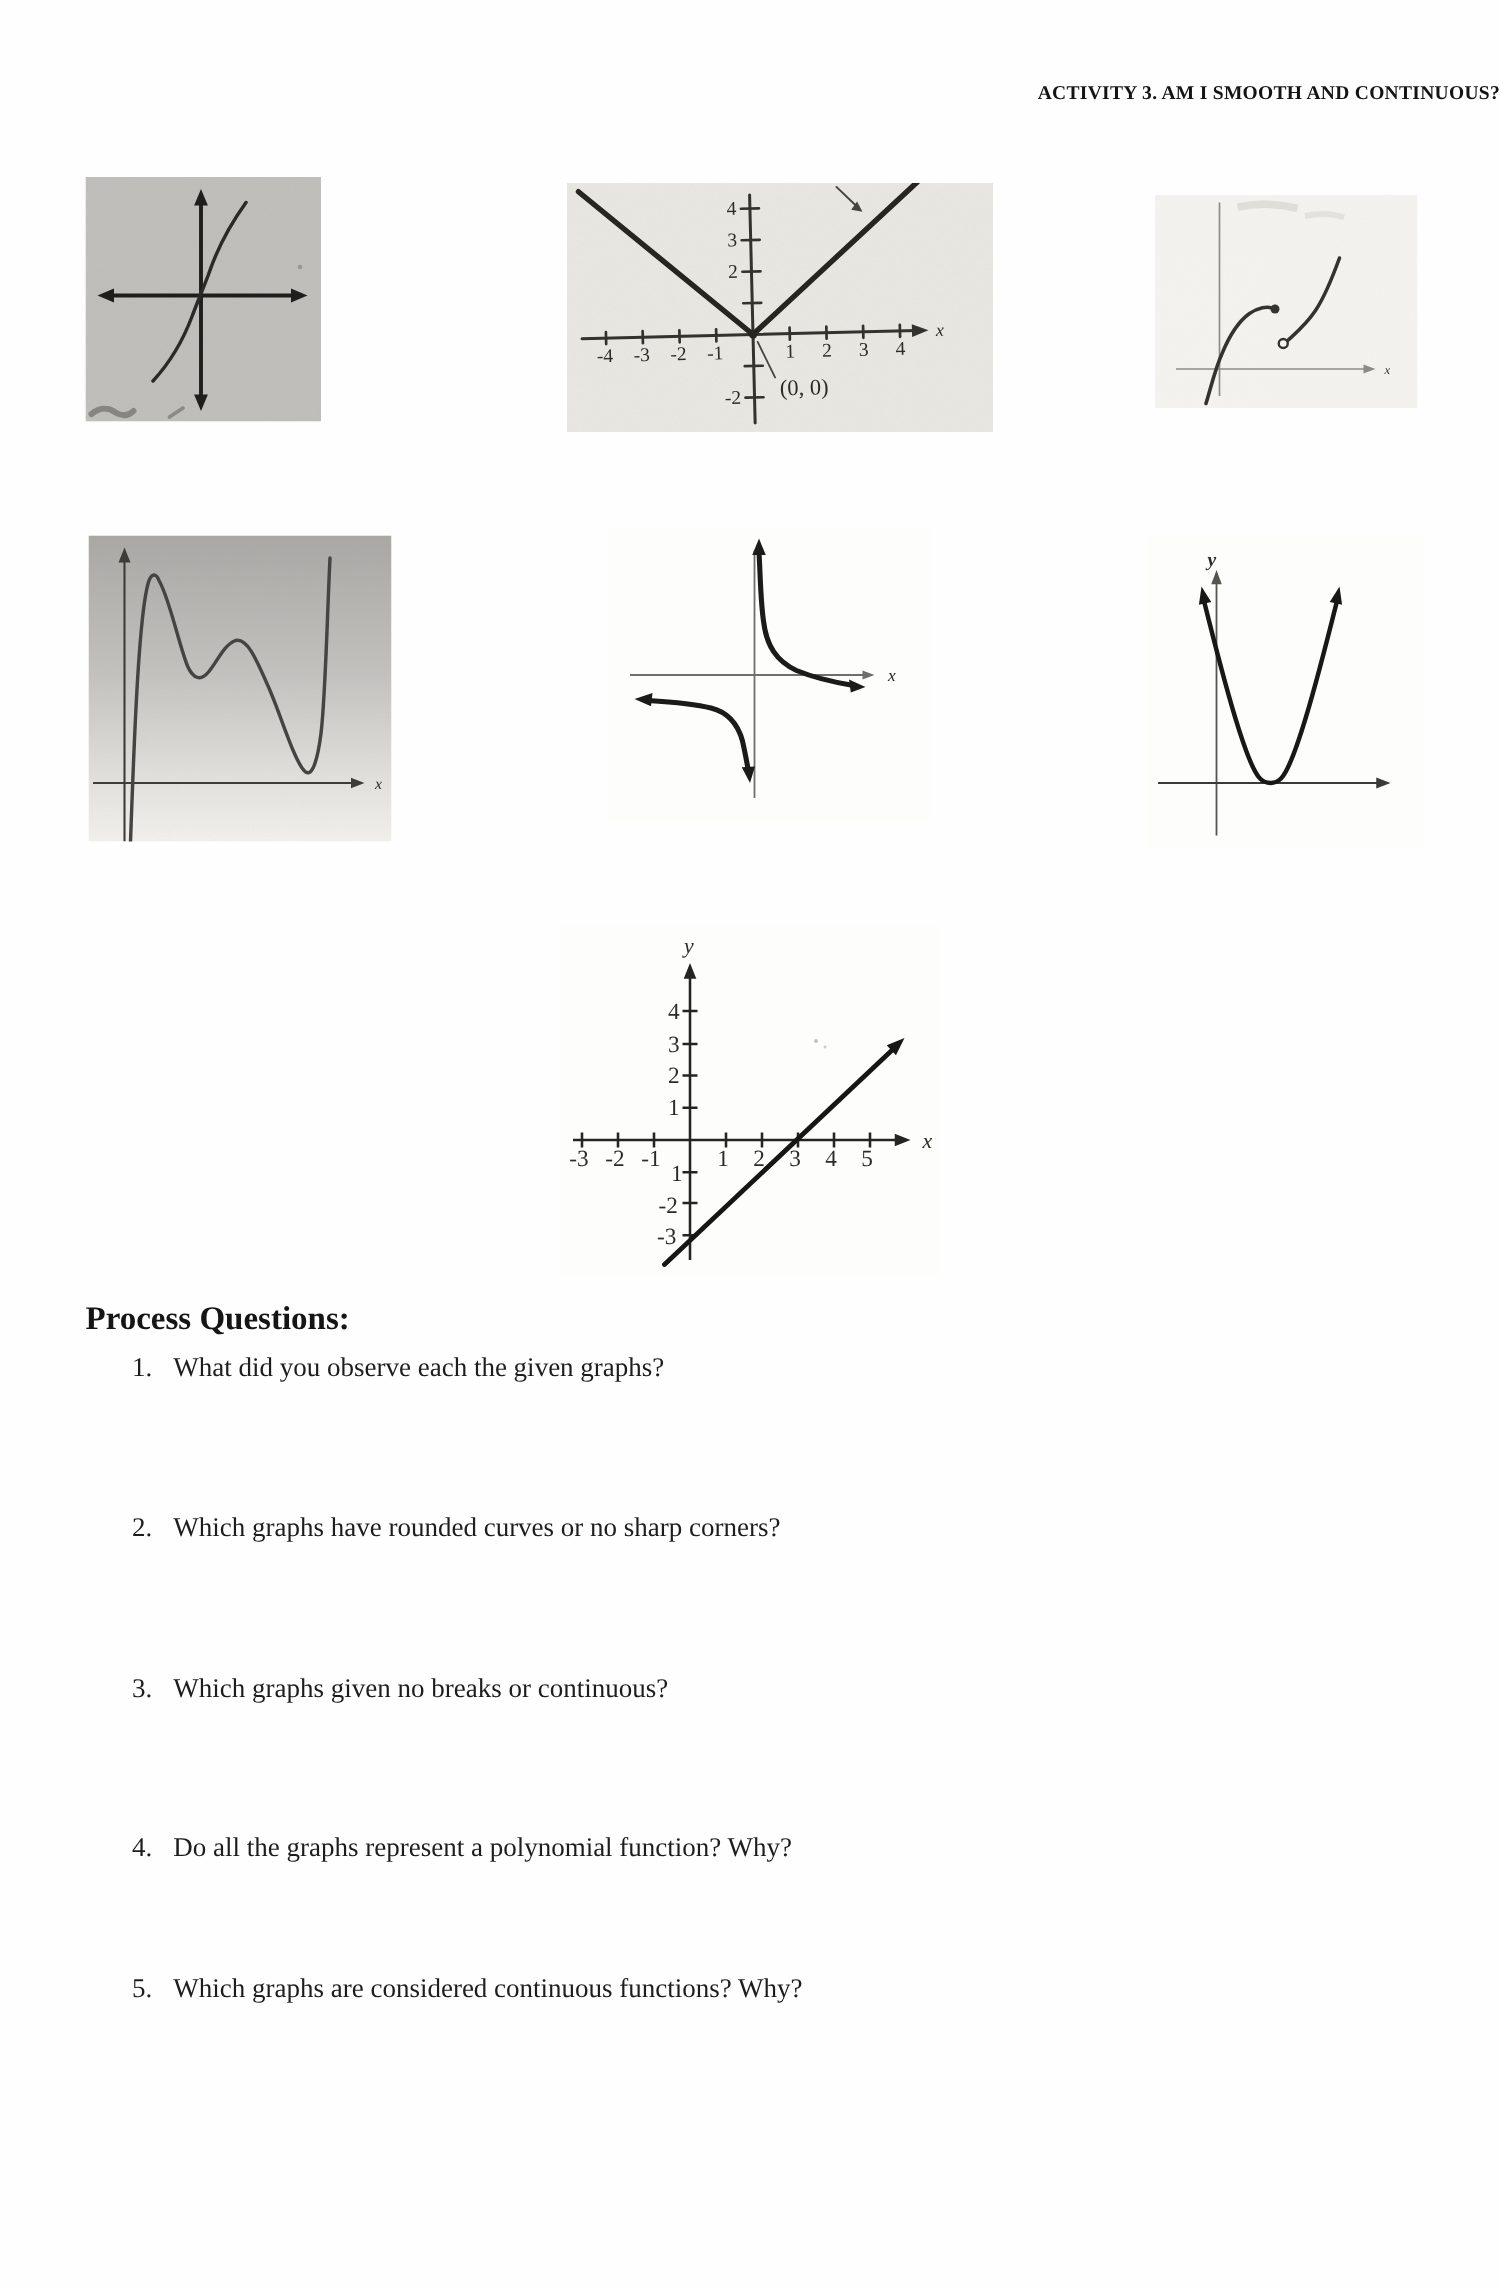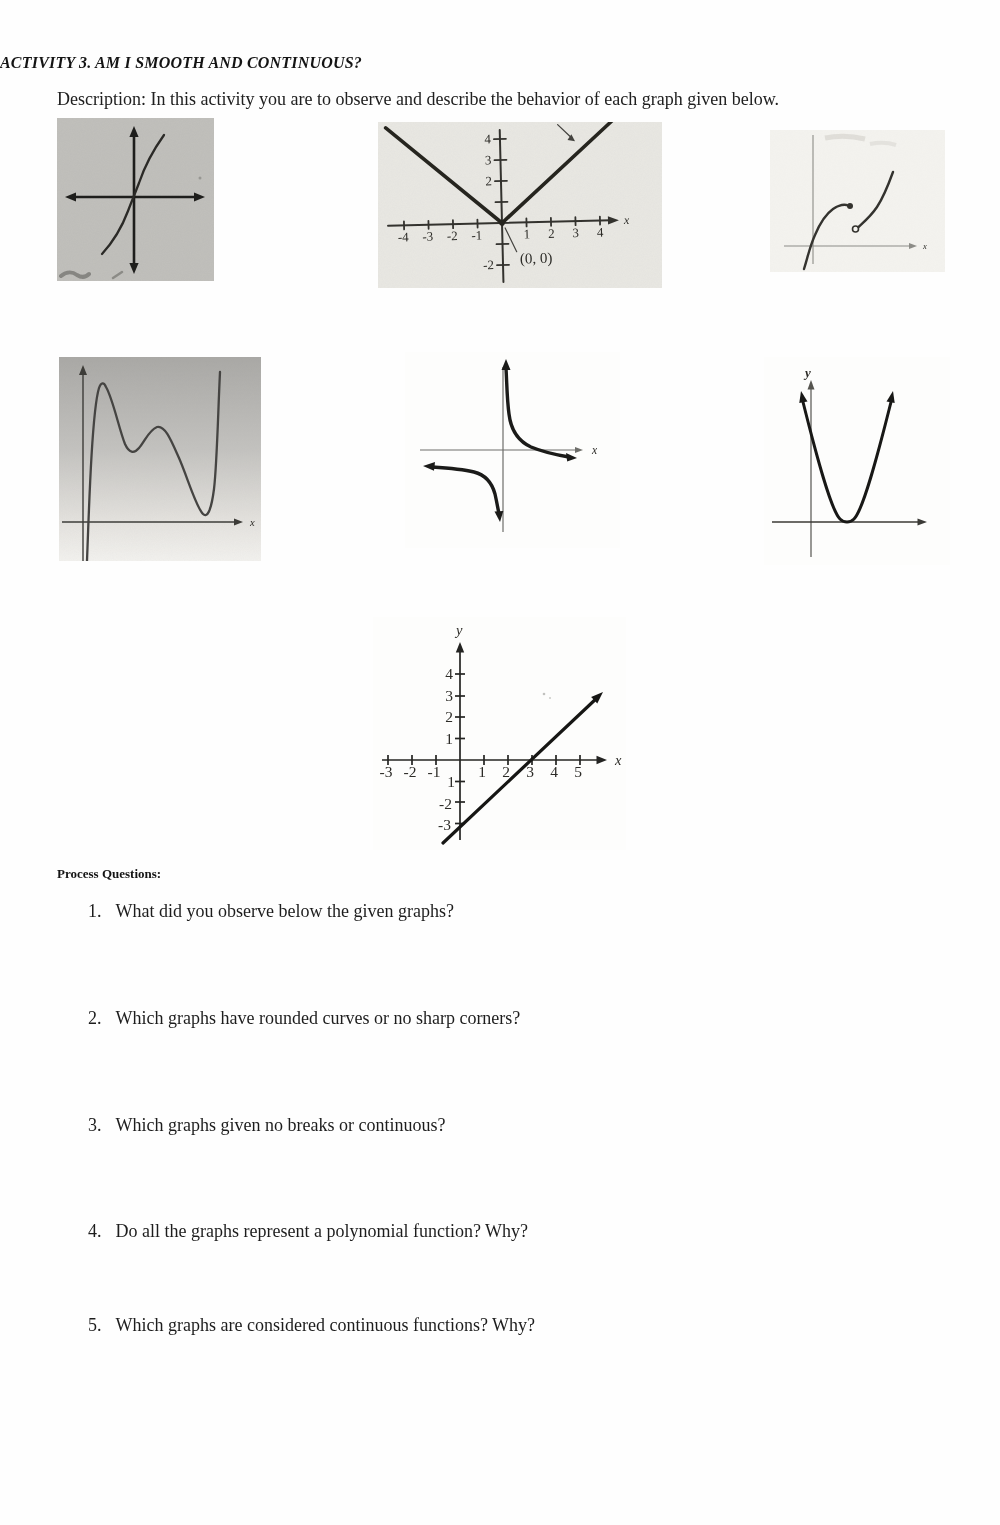--- a/index.html
+++ b/index.html
@@ -1,33 +1,32 @@
 <!DOCTYPE html>
 <html><head>
 <meta charset="utf-8">
 <style>
   html,body{margin:0;padding:0;background:#ffffff;}
   .page{position:relative;width:1000px;height:1525px;background:#fefefe;overflow:hidden;
         font-family:"Liberation Serif",serif;color:#1b1b1b;}
-  .title{position:absolute;top:54px;left:0;width:100%;text-align:left;
-         font-weight:bold;font-size:16px;letter-spacing:.2px;color:#141414;font-style:italic;}
+  .title{position:absolute;top:54px;left:0;width:100%;text-align:right;
+         font-weight:bold;font-size:13px;letter-spacing:.2px;color:#141414;}
   .description{position:absolute;top:89px;left:57px;font-size:18px;color:#202020;}
   .graph{position:absolute;}
   svg text{font-family:"Liberation Serif",serif;fill:#2c2b27;}
-  .pq-header{position:absolute;top:866px;left:57px;font-weight:bold;font-size:13px;color:#151515;}
+  .pq-header{position:absolute;top:866px;left:57px;font-weight:bold;font-size:22px;color:#151515;}
   .question{position:absolute;left:88px;font-size:18px;display:flex;color:#1d1d1d;}
   .qnum{margin-right:14px;}
 </style>
 </head>
 <body>
 
 <div class="page">
 
   <div class="title">ACTIVITY 3. AM I SMOOTH AND CONTINUOUS?</div>
-  <div class="description">Description: In this activity you are to observe and describe the behavior of each graph given below.</div>
 
   <div class="graph" style="left:57px;top:118px;">
     <svg width="157" height="163" viewBox="0 0 157 163">
       <defs>
         <filter id="grain1" x="0" y="0" width="100%" height="100%">
           <feTurbulence type="fractalNoise" baseFrequency="0.9" numOctaves="2" seed="3"></feTurbulence>
           <feColorMatrix type="matrix" values="0 0 0 0 0.35  0 0 0 0 0.35  0 0 0 0 0.33  0 0 0 0.22 0"></feColorMatrix>
         </filter>
       </defs>
       <rect width="157" height="163" fill="#c1c0bc"></rect>
@@ -237,21 +236,21 @@
       <path d="M0,0 L-12,4.5 L-12,-4.5 z" transform="translate(230,75) rotate(-43)" fill="#161614"></path>
       <circle cx="171" cy="77" r="1.3" fill="#9a9a94" opacity="0.6"></circle>
       <circle cx="177" cy="81" r="1" fill="#9a9a94" opacity="0.5"></circle>
     </svg>
   </div>
 
   <div class="pq-header">Process Questions:</div>
 
   <div class="question" style="top:901px">
     <span class="qnum">1.</span>
-    <span class="qtext">What did you observe below the given graphs?</span>
+    <span class="qtext">What did you observe each the given graphs?</span>
   </div>
   <div class="question" style="top:1008px">
     <span class="qnum">2.</span>
     <span class="qtext">Which graphs have rounded curves or no sharp corners?</span>
   </div>
   <div class="question" style="top:1115px">
     <span class="qnum">3.</span>
     <span class="qtext">Which graphs given no breaks or continuous?</span>
   </div>
   <div class="question" style="top:1221px">

